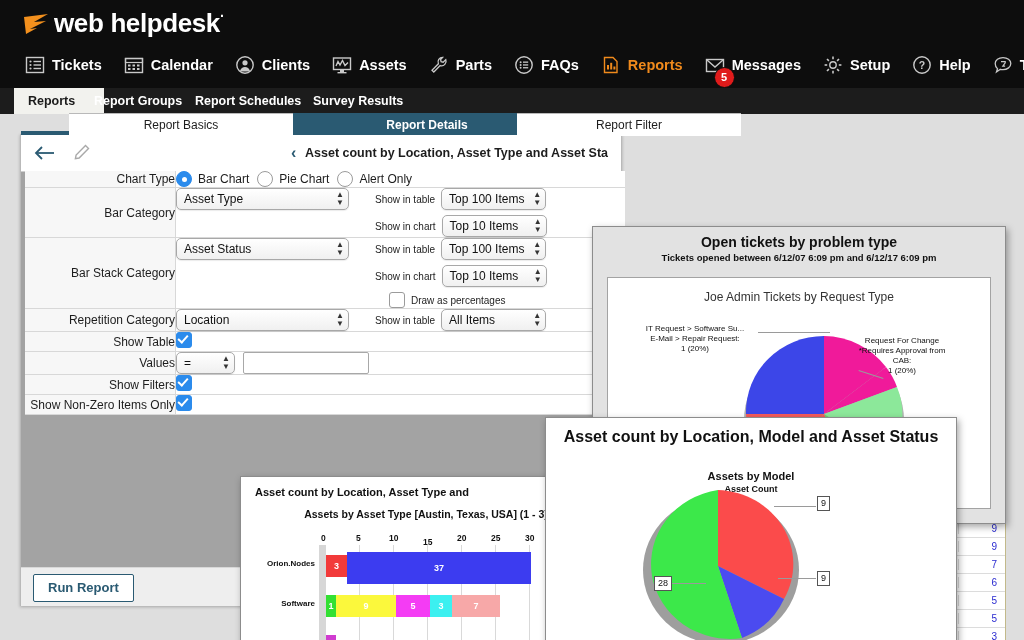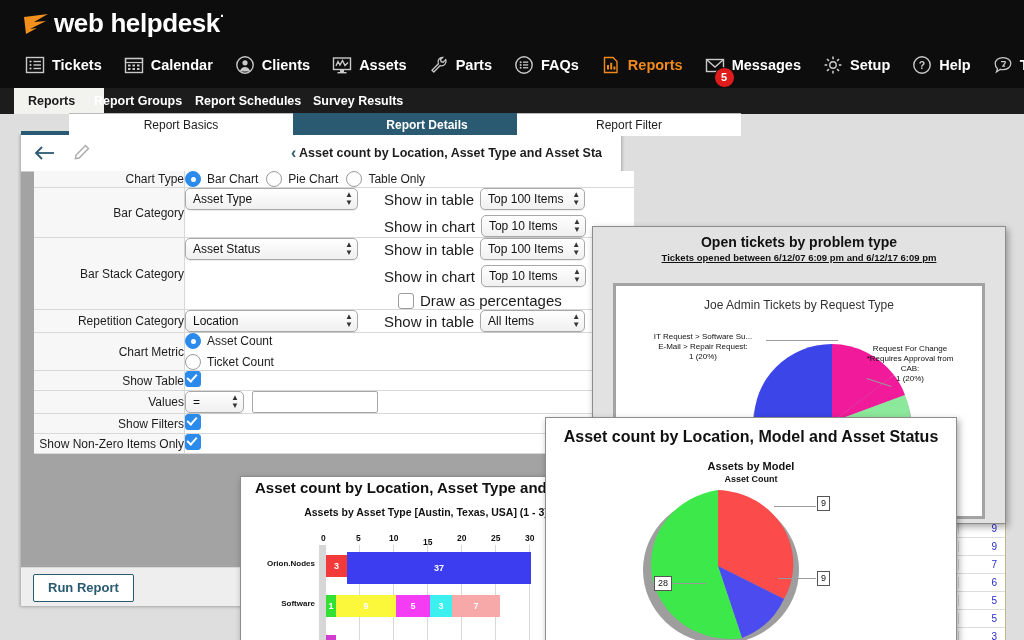--- a/index.html
+++ b/index.html
@@ -43,23 +43,23 @@
     border:1px solid #b9b9b9;box-shadow:0 1px 3px rgba(0,0,0,.25);}
   .ptabs{position:absolute;left:48px;top:-22px;width:552px;height:22px;}
   .ptab{position:absolute;top:0;height:22px;line-height:22px;text-align:center;font-size:12px;color:#1d1d1d;background:#fff;border-top:1px solid #b9b9b9;}
   .ptab.sel{background:#2a5a72;color:#fff;font-weight:700;border-top:1px solid #2a5a72;}
   .panel-headbar{position:absolute;left:0;top:-4px;width:600px;height:4px;background:#2a5a72;}
 
   .crumbrow{position:absolute;left:0;top:0;width:600px;height:36px;border-bottom:1px solid #cfcfcf;background:#fff;}
   .backarrow{position:absolute;left:12px;top:8px;width:24px;height:20px;cursor:pointer;}
   .pencil{position:absolute;left:50px;top:8px;width:20px;height:20px;cursor:pointer;}
   .chev{position:absolute;left:270px;top:9px;color:#2a5a72;font-size:16px;font-weight:700;cursor:pointer;}
-  .crumbtext{position:absolute;left:278px;top:11px;font-size:12.5px;font-weight:700;color:#1d1d1d;white-space:nowrap;}
-
-  table.form{position:absolute;left:13px;top:36px;width:600px;border-collapse:collapse;font-size:12px;color:#1d1d1d;padding-left:28px;}
+  .crumbtext{position:absolute;left:284px;top:11px;font-size:12.5px;font-weight:700;color:#1d1d1d;white-space:nowrap;}
+
+  table.form{position:absolute;left:4px;top:36px;width:600px;border-collapse:collapse;font-size:12px;color:#1d1d1d;padding-left:28px;}
   table.form td{border-bottom:1px solid #d8d8d8;padding:0;vertical-align:middle;}
   td.lbl{width:150px;text-align:right;padding:8px 10px 8px 4px;background:#f7f7f7;border-right:1px solid #d8d8d8;color:#1d1d1d;}
   td.fld{padding:7px 6px 7px 10px;background:#fff;}
   .inline{display:flex;align-items:center;gap:8px;white-space:nowrap;}
   .stack{display:flex;flex-direction:column;gap:5px;}
   .rowline{display:flex;align-items:center;gap:6px;white-space:nowrap;}
   .radio{width:14px;height:14px;border-radius:50%;border:1px solid #9b9b9b;background:#fff;display:inline-block;position:relative;flex:0 0 14px;}
   .radio.on{background:#2b8bec;border-color:#2b8bec;}
   .radio.on:after{content:"";position:absolute;left:4.5px;top:4.5px;width:5px;height:5px;border-radius:50%;background:#fff;}
   .check{width:14px;height:14px;border-radius:3px;border:1px solid #9b9b9b;background:#fff;display:inline-block;position:relative;flex:0 0 14px;}
@@ -68,47 +68,47 @@
   .sel-box{
     display:inline-flex;align-items:center;justify-content:space-between;
     border:1px solid #a8a8a8;border-radius:5px;background:linear-gradient(#fff,#f0f0f0);
     height:20px;padding:0 4px 0 7px;font-size:12px;color:#111;box-shadow:0 1px 1px rgba(0,0,0,.08);
   }
   .sel-box .arrows{margin-left:8px;font-size:8px;line-height:8px;color:#333;display:flex;flex-direction:column;}
   .w160{width:160px;}
   .w92{width:92px;}
   .w46{width:46px;}
   .txtinput{height:18px;width:120px;border:1px solid #a8a8a8;background:#fff;border-radius:2px;}
-  .smalllbl{font-size:15px;color:#1d1d1d;}
+  .smalllbl{font-size:10px;color:#1d1d1d;}
   .runbar{position:absolute;left:0;top:432px;width:600px;height:38px;background:#eee;border-top:1px solid #d8d8d8;}
   .runbtn{position:absolute;left:12px;top:6px;height:26px;line-height:26px;padding:0 14px;border:1px solid #2a5a72;background:#fff;color:#2a5a72;font-size:13px;font-weight:700;border-radius:2px;cursor:pointer;}
 
   
   .win{position:absolute;background:#e2e2e2;border:1px solid #8c8c8c;box-shadow:2px 3px 7px rgba(0,0,0,.35);}
   .win .wtitle{text-align:center;font-size:14px;font-weight:700;color:#111;padding-top:7px;}
-  .win .wsub{text-align:center;font-size:9.5px;font-weight:700;color:#111;padding-top:2px;text-decoration:underline;}
-  .win .wbody{background:#fff;border:3px solid #a3a3a3;margin:20px;position:relative;overflow:hidden;}
+  .win .wsub{text-align:center;font-size:9.5px;font-weight:700;color:#111;padding-top:2px;}
+  .win .wbody{background:#fff;border:1px solid #a3a3a3;margin:14px;position:relative;overflow:hidden;}
 
   
   #winTickets{left:592px;top:112px;width:412px;height:296px;}
   #winTickets .wbody{height:230px;}
   .chart-cap{text-align:center;font-size:12px;color:#333;padding-top:12px;font-family:"Liberation Sans",sans-serif;}
   .pielbl{position:absolute;font-size:8px;color:#111;line-height:10px;text-align:center;white-space:nowrap;}
   .leader{position:absolute;background:#9a9a9a;height:1px;}
 
   
   #winAsset{left:545px;top:303px;width:410px;height:265px;background:#fff;border:1px solid #8c8c8c;}
   #winAsset .wtitle{font-size:16px;padding-top:10px;}
-  .assub{text-align:center;font-size:11px;font-weight:700;color:#111;margin-top:14px;}
+  .assub{text-align:center;font-size:11px;font-weight:700;color:#111;margin-top:24px;}
   .assub2{text-align:center;font-size:9px;font-weight:700;color:#111;margin-top:2px;}
   .callout{position:absolute;border:1px solid #555;background:#fff;font-size:9px;color:#111;padding:1px 3px;line-height:11px;}
 
   
   #winBar{left:240px;top:362px;width:370px;height:258px;background:#fff;border:1px solid #8c8c8c;}
-  #winBar .wtitle{font-size:15px;padding-top:2px;text-align:left;padding-left:14px;white-space:nowrap;overflow:hidden;}
+  #winBar .wtitle{font-size:11px;padding-top:9px;text-align:left;padding-left:14px;white-space:nowrap;overflow:hidden;}
   .barsub{text-align:center;font-size:10.5px;font-weight:700;color:#111;margin-top:10px;}
   .axis-num{position:absolute;font-size:8.5px;color:#111;font-weight:700;}
   .cat-lbl{position:absolute;font-size:8px;color:#111;font-weight:700;text-align:right;}
   .seg{position:absolute;color:#fff;font-size:9px;font-weight:700;text-align:center;line-height:1;}
   .seg span{position:absolute;left:0;right:0;top:50%;transform:translateY(-50%);}
   .gridv{position:absolute;width:1px;background:#d9d9d9;}
 
   
   .restable{position:absolute;left:648px;top:405px;width:356px;background:#fff;border:1px solid #c2b98a;font-size:10px;}
   .restable .r{display:flex;border-bottom:1px solid #dcdcdc;height:17px;align-items:center;}
@@ -319,21 +319,21 @@
               <span class="rowline">
                     <span class="radio on"></span>
                     <span>Bar Chart</span>
                   </span>
               <span class="rowline">
                     <span class="radio"></span>
                     <span>Pie Chart</span>
                   </span>
               <span class="rowline">
                     <span class="radio"></span>
-                    <span>Table Only</span>
+                    <span>Alert Only</span>
                   </span>
             </div>
           </td>
         </tr>
 
         <tr>
           <td class="lbl">Bar Category</td>
           <td class="fld">
             <div class="inline" style="align-items:flex-start;">
               <span class="sel-box w160">
@@ -404,35 +404,20 @@
                     <span class="smalllbl">Show in table</span>
                     <span class="sel-box w92">
                       <span>All Items</span>
                       <span class="arrows">▲<br>▼</span>
                     </span>
                   </span>
             </div>
           </td>
         </tr>
 
-        <tr>
-          <td class="lbl">Chart Metric</td>
-          <td class="fld">
-            <div class="stack">
-              <span class="rowline">
-                    <span class="radio on"></span>
-                    <span>Asset Count</span>
-                  </span>
-              <span class="rowline">
-                    <span class="radio"></span>
-                    <span>Ticket Count</span>
-                  </span>
-            </div>
-          </td>
-        </tr>
 
         <tr>
           <td class="lbl">Show Table</td>
           <td class="fld">
             <span class="check on"></span>
           </td>
         </tr>
 
         <tr>
           <td class="lbl">Values</td>

